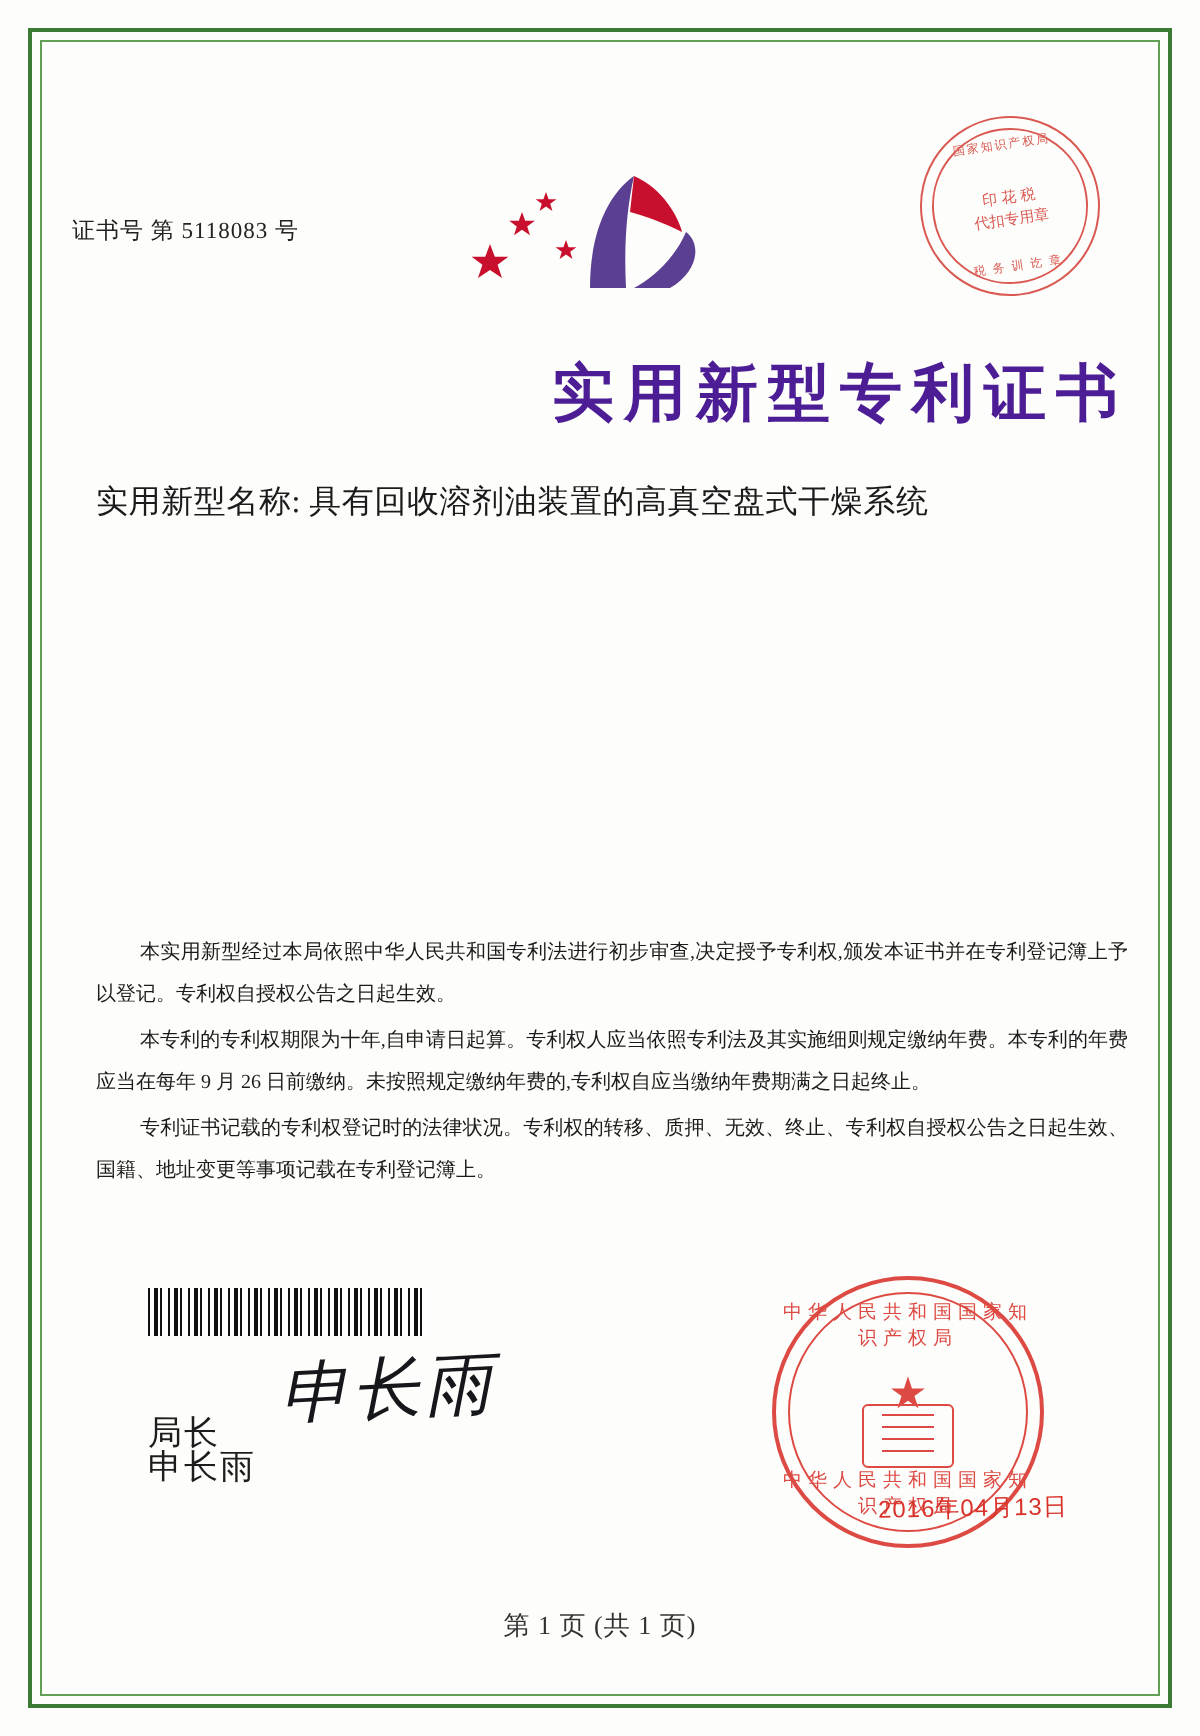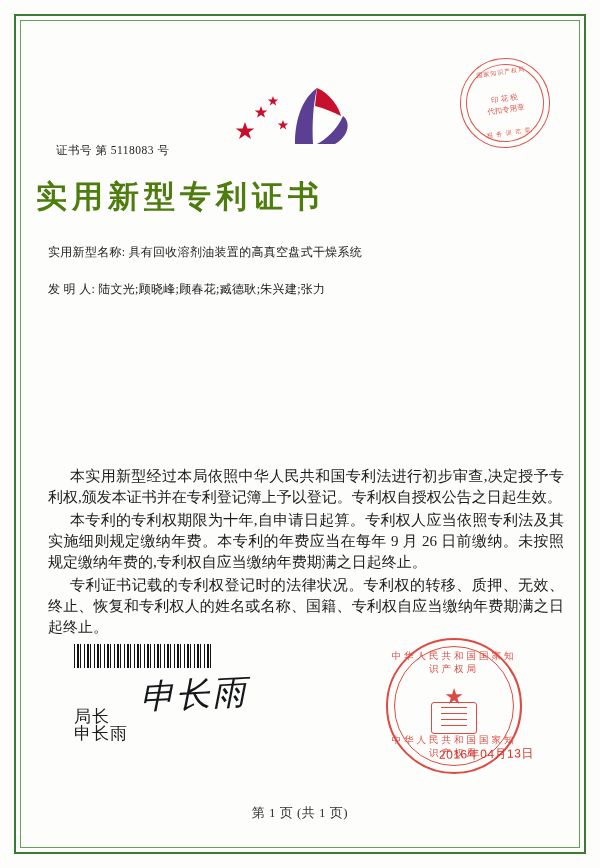--- a/index.html
+++ b/index.html
@@ -35,26 +35,25 @@
     box-sizing: border-box;
   }
   .content {
     position: absolute;
     left: 36px; top: 36px; right: 36px; bottom: 36px;
   }
 
   
   .serial {
     position: absolute;
-    left: 20px;
+    left: 0;
     top: 72px;
     font-size: 11.5px;
     letter-spacing: 0.5px;
     color: #222;
-    margin-top: 35px;
   }
 
   
   .logo {
     position: absolute;
     left: 50%;
     transform: translateX(-50%);
     top: 46px;
     width: 150px;
     height: 78px;
@@ -105,50 +104,50 @@
     text-align: center;
     font-size: 6px;
     letter-spacing: 1px;
   }
 
   .main-title {
     position: absolute;
     left: 0;
     right: 0;
     top: 140px;
-    text-align: left;
+    text-align: right;
     font-size: 31px;
     font-weight: bold;
     letter-spacing: 5px;
-    color: #4d7c0f;
+    color: #4c1d95;
     font-family: "DejaVu Serif", serif;
   }
 
   .fields {
     position: absolute;
     left: 12px;
     right: 10px;
     top: 208px;
   }
   .field {
-    font-size: 12px;
+    font-size: 16px;
     line-height: 16px;
     margin-bottom: 21px;
     color: #1b1b1b;
     white-space: nowrap;
   }
   .field .lbl { letter-spacing: 0.3px; }
   .field .val { letter-spacing: 0.3px; }
 
   .para-block {
     position: absolute;
     left: 12px;
     right: 0;
     top: 430px;
-    font-size: 15px;
+    font-size: 10px;
     line-height: 21px;
     text-align: justify;
     color: #1b1b1b;
   }
   .para {
     text-indent: 22px;
     margin: 0 0 2px 0;
   }
 
   
@@ -308,30 +307,26 @@
       <div class="bottom-text">税 务 训 讫 章</div>
     </div>
 
     <div class="main-title">实用新型专利证书</div>
 
     <div class="fields">
       <div class="field">
         <span class="lbl">实用新型名称:</span>
         <span class="val">具有回收溶剂油装置的高真空盘式干燥系统</span>
       </div>
-      <div class="field">
-        <span class="lbl">发  明  人:</span>
-        <span class="val">陆文光;顾晓峰;顾春花;臧德耿;朱兴建;张力</span>
-      </div>
     </div>
 
     <div class="para-block">
       <p class="para">本实用新型经过本局依照中华人民共和国专利法进行初步审查,决定授予专利权,颁发本证书并在专利登记簿上予以登记。专利权自授权公告之日起生效。</p>
       <p class="para">本专利的专利权期限为十年,自申请日起算。专利权人应当依照专利法及其实施细则规定缴纳年费。本专利的年费应当在每年 9 月 26 日前缴纳。未按照规定缴纳年费的,专利权自应当缴纳年费期满之日起终止。</p>
-      <p class="para">专利证书记载的专利权登记时的法律状况。专利权的转移、质押、无效、终止、恢复和专利权人的姓名或名称、国籍、专利权自应当缴纳年费期满之日起终止。</p>
+      <p class="para">专利证书记载的专利权登记时的法律状况。专利权的转移、质押、无效、终止、专利权自授权公告之日起生效、国籍、地址变更等事项记载在专利登记簿上。</p>
     </div>
 
     <div class="barcode"></div>
 
     <div class="sig-block">
       <div>局长</div>
       <div>申长雨</div>
     </div>
     <div class="signature">申长雨</div>
 

